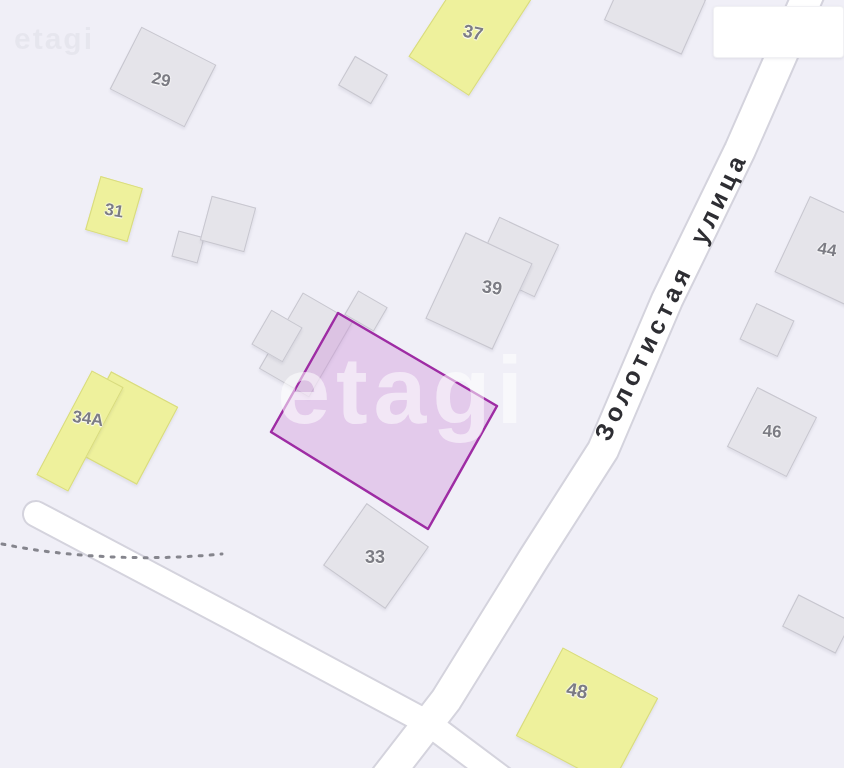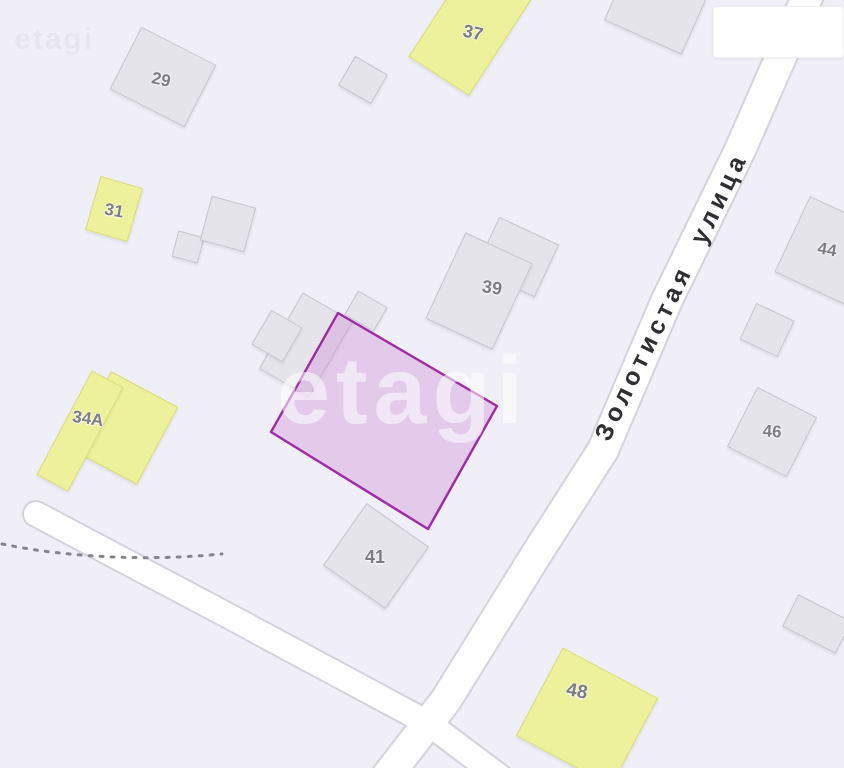--- a/index.html
+++ b/index.html
@@ -96,21 +96,21 @@
 
   <svg class="layer" viewBox="0 0 844 768" style="z-index:5;">
     <polygon stroke-width="2.5" stroke-linejoin="round" points="338,313 497,406 428,529 271,432" stroke="#9e2ca4" fill="rgba(206,142,216,0.38)"></polygon>
   </svg>
 
   <span class="blabel" style="left:161px;top:80px;transform:translate(-50%,-50%) rotate(12deg);">29</span>
   <span class="blabel" style="left:473px;top:33px;transform:translate(-50%,-50%) rotate(12deg);font-size:18px;">37</span>
   <span class="blabel" style="left:114px;top:211px;transform:translate(-50%,-50%) rotate(10deg);">31</span>
   <span class="blabel" style="left:492px;top:288px;transform:translate(-50%,-50%) rotate(8deg);font-size:18px;">39</span>
   <span class="blabel" style="left:88px;top:419px;transform:translate(-50%,-50%) rotate(8deg);">34A</span>
-  <span class="blabel" style="left:375px;top:557px;transform:translate(-50%,-50%);font-size:18px;">41</span>
+  <span class="blabel" style="left:375px;top:557px;transform:translate(-50%,-50%);font-size:18px;">33</span>
   <span class="blabel" style="left:827px;top:250px;transform:translate(-50%,-50%) rotate(10deg);">44</span>
   <span class="blabel" style="left:772px;top:432px;transform:translate(-50%,-50%) rotate(4deg);">46</span>
   <span class="blabel" style="left:577px;top:691px;transform:translate(-50%,-50%) rotate(10deg);font-size:19px;">48</span>
 
   <div class="street-label">Золотистая улица</div>
 
   <div class="wm-center">etagi</div>
   <div class="wm-tl">etagi</div>
   <div class="info-box"></div>
 

